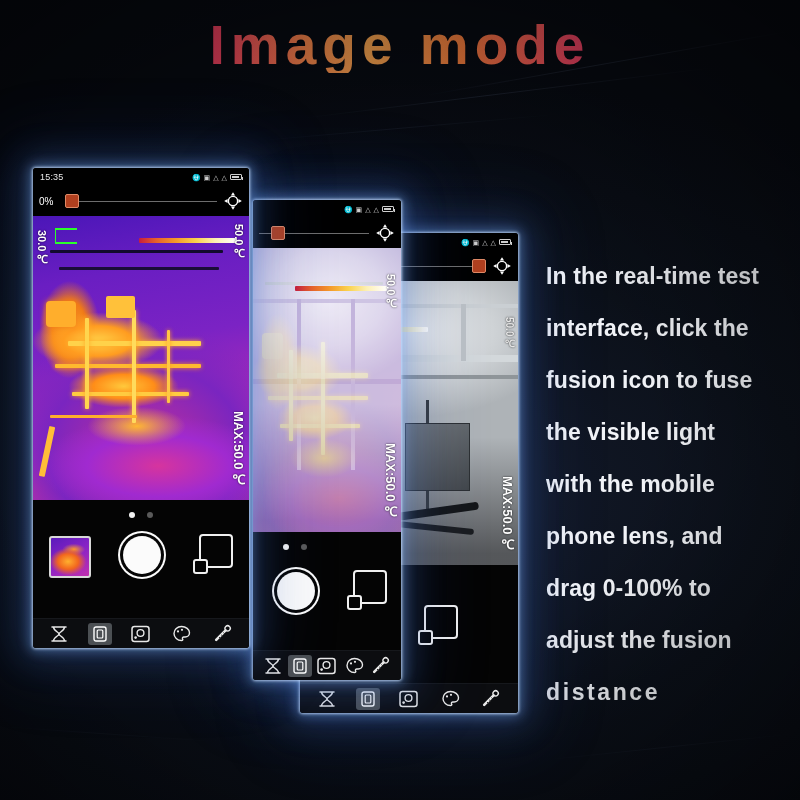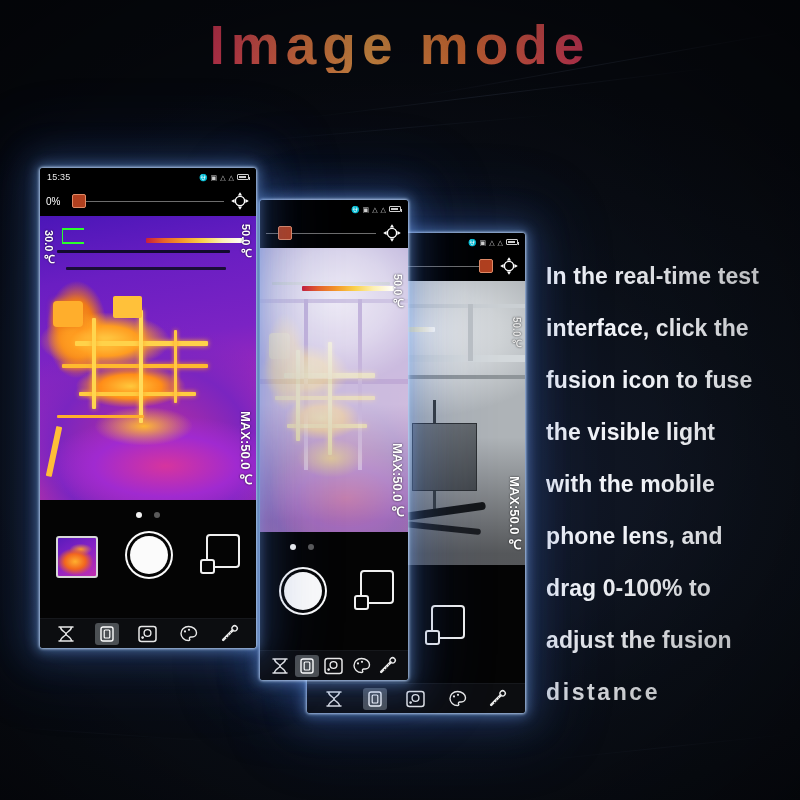--- a/index.html
+++ b/index.html
@@ -66,21 +66,20 @@
   .phone {
     position: absolute;
     background: #050505;
     border-radius: 3px;
     overflow: hidden;
     box-shadow:
       0 0 3px 1px rgba(200,225,255,.85),
       0 0 12px 4px rgba(120,170,240,.40),
       0 0 34px 12px rgba(70,120,210,.24),
       0 0 70px 26px rgba(40,80,170,.14);
-    margin-left: 7px;
   }
   #phone1 { left: 33px;  top: 168px; width: 216px; height: 480px; z-index: 30; }
   #phone2 { left: 253px; top: 200px; width: 148px; height: 480px; z-index: 20; }
   #phone3 { left: 300px; top: 233px; width: 218px; height: 480px; z-index: 10; }
 
   
   .statusbar {
     height: 18px; background:#000;
     display:flex; align-items:center; justify-content:space-between;
     padding: 0 7px;

